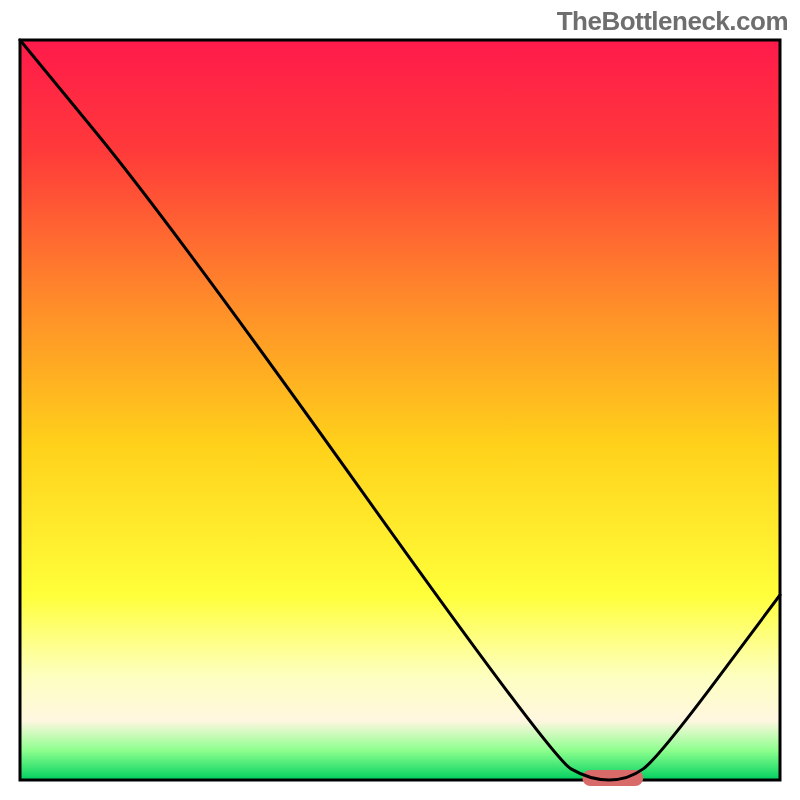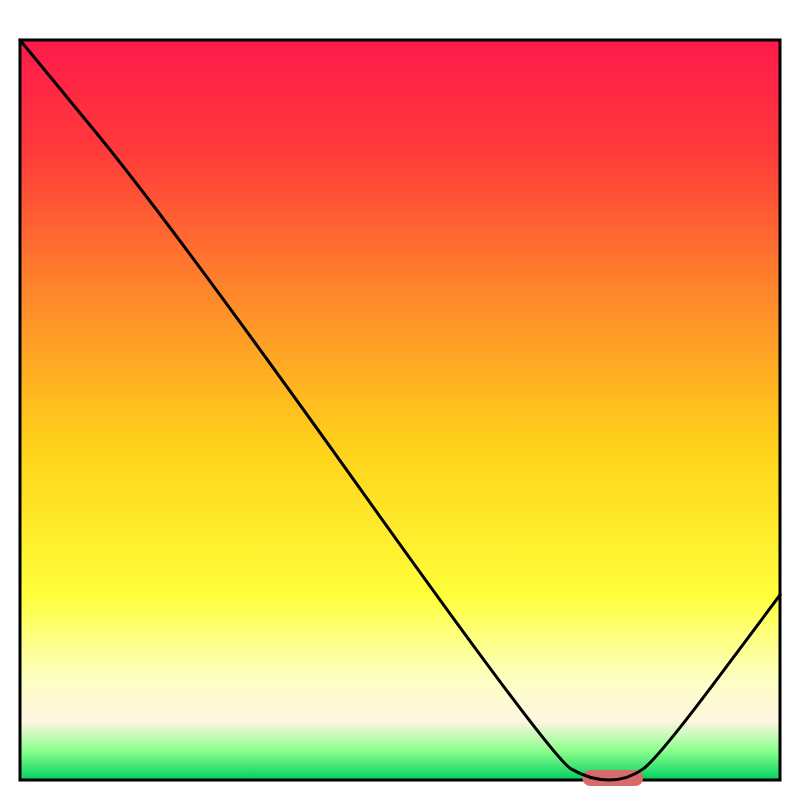--- a/index.html
+++ b/index.html
@@ -30,20 +30,21 @@
     display: block;
     width: 800px;
     height: 800px;
   }
 </style>
 </head>
 <body>
 
 <div class="container">
 
+  <div class="watermark">TheBottleneck.com</div>
 
   <svg class="chart" viewBox="0 0 800 800">
     <defs>
       <linearGradient id="bgGrad" x1="0" y1="0" x2="0" y2="1">
           <stop offset="0.0%" stop-color="#ff1a4b"></stop>
           <stop offset="15.0%" stop-color="#ff3a3a"></stop>
           <stop offset="35.0%" stop-color="#ff8a2a"></stop>
           <stop offset="55.0%" stop-color="#ffd21a"></stop>
           <stop offset="75.0%" stop-color="#ffff3a"></stop>
           <stop offset="86.0%" stop-color="#fdffc0"></stop>

